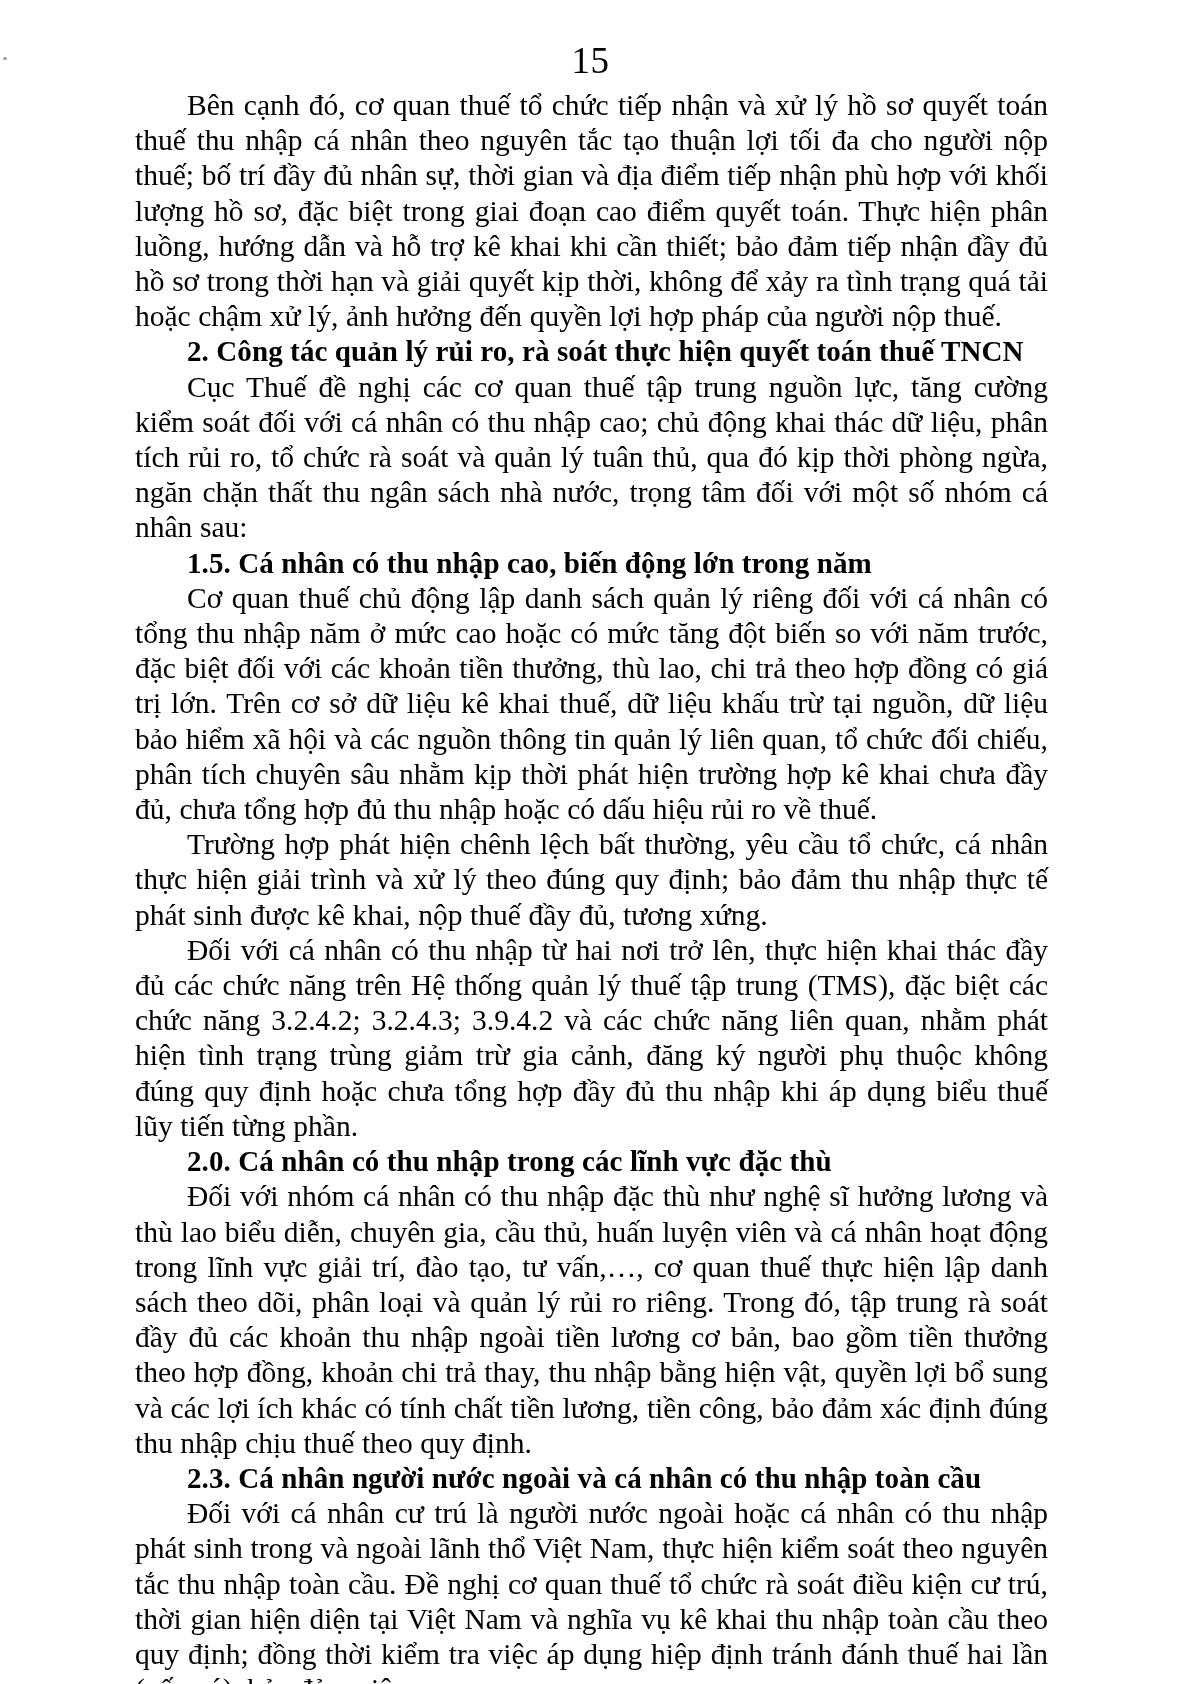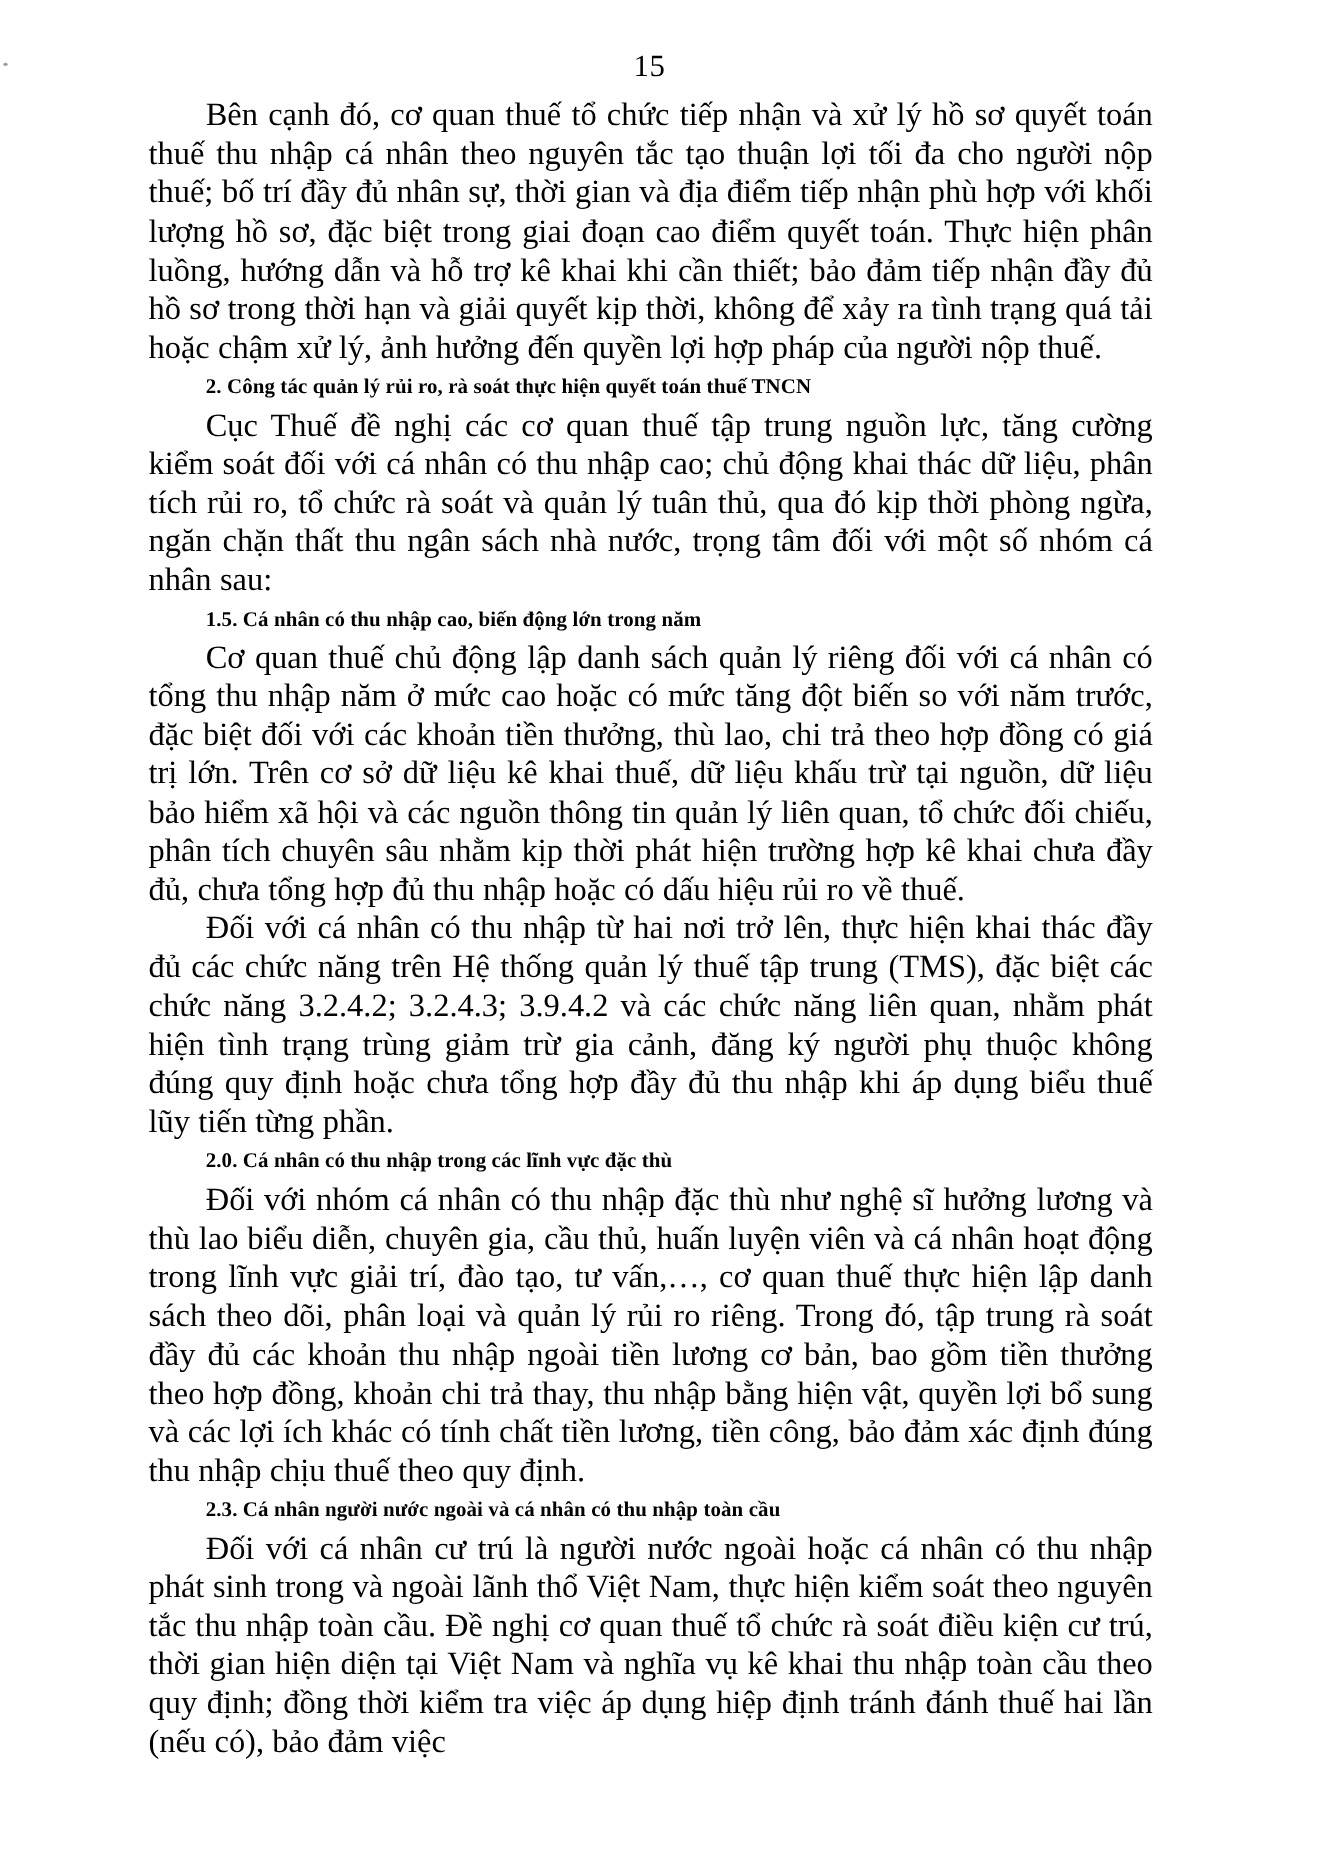--- a/index.html
+++ b/index.html
@@ -34,21 +34,21 @@
     background: #9b9b9b;
     border-radius: 50%;
   }
 
   .page-number {
     position: absolute;
     top: 44px;
     left: 0;
     width: 1199px;
     text-align: center;
-    font-size: 28px;
+    font-size: 37px;
     line-height: 34px;
     letter-spacing: 0.5px;
     
     text-indent: -18px;
   }
 
   .body-block {
     position: absolute;
     left: 135px;
     top: 88px;
@@ -60,21 +60,21 @@
     font-size: 29.5px;
     line-height: 35.2px;
     text-align: justify;
     text-justify: inter-word;
     text-indent: 52px;
     word-spacing: 0.2px;
   }
 
   h2.heading {
     margin: 0;
-    font-size: 19px;
+    font-size: 29px;
     line-height: 35.2px;
     font-weight: bold;
     text-indent: 52px;
     text-align: left;
     letter-spacing: 0.1px;
   }
 
   .gap-before-heading { margin-top: 8px; }
   .gap-after-heading  { margin-top: 7px; }
   .gap-para           { margin-top: 6px; }
@@ -93,20 +93,21 @@
     <p class="para">Bên cạnh đó, cơ quan thuế tổ chức tiếp nhận và xử lý hồ sơ quyết toán thuế thu nhập cá nhân theo nguyên tắc tạo thuận lợi tối đa cho người nộp thuế; bố trí đầy đủ nhân sự, thời gian và địa điểm tiếp nhận phù hợp với khối lượng hồ sơ, đặc biệt trong giai đoạn cao điểm quyết toán. Thực hiện phân luồng, hướng dẫn và hỗ trợ kê khai khi cần thiết; bảo đảm tiếp nhận đầy đủ hồ sơ trong thời hạn và giải quyết kịp thời, không để xảy ra tình trạng quá tải hoặc chậm xử lý, ảnh hưởng đến quyền lợi hợp pháp của người nộp thuế.</p>
 
     <h2 class="heading gap-before-heading">2. Công tác quản lý rủi ro, rà soát thực hiện quyết toán thuế TNCN</h2>
 
     <p class="para gap-after-heading">Cục Thuế đề nghị các cơ quan thuế tập trung nguồn lực, tăng cường kiểm soát đối với cá nhân có thu nhập cao; chủ động khai thác dữ liệu, phân tích rủi ro, tổ chức rà soát và quản lý tuân thủ, qua đó kịp thời phòng ngừa, ngăn chặn thất thu ngân sách nhà nước, trọng tâm đối với một số nhóm cá nhân sau:</p>
 
     <h2 class="heading gap-before-heading">1.5. Cá nhân có thu nhập cao, biến động lớn trong năm</h2>
 
     <p class="para gap-after-heading">Cơ quan thuế chủ động lập danh sách quản lý riêng đối với cá nhân có tổng thu nhập năm ở mức cao hoặc có mức tăng đột biến so với năm trước, đặc biệt đối với các khoản tiền thưởng, thù lao, chi trả theo hợp đồng có giá trị lớn. Trên cơ sở dữ liệu kê khai thuế, dữ liệu khấu trừ tại nguồn, dữ liệu bảo hiểm xã hội và các nguồn thông tin quản lý liên quan, tổ chức đối chiếu, phân tích chuyên sâu nhằm kịp thời phát hiện trường hợp kê khai chưa đầy đủ, chưa tổng hợp đủ thu nhập hoặc có dấu hiệu rủi ro về thuế.</p>
 
+    <p class="para gap-para">Trường hợp phát hiện chênh lệch bất thường, yêu cầu tổ chức, cá nhân thực hiện giải trình và xử lý theo đúng quy định; bảo đảm thu nhập thực tế phát sinh được kê khai, nộp thuế đầy đủ, tương xứng.</p>
 
     <p class="para gap-para">Đối với cá nhân có thu nhập từ hai nơi trở lên, thực hiện khai thác đầy đủ các chức năng trên Hệ thống quản lý thuế tập trung (TMS), đặc biệt các chức năng 3.2.4.2; 3.2.4.3; 3.9.4.2 và các chức năng liên quan, nhằm phát hiện tình trạng trùng giảm trừ gia cảnh, đăng ký người phụ thuộc không đúng quy định hoặc chưa tổng hợp đầy đủ thu nhập khi áp dụng biểu thuế lũy tiến từng phần.</p>
 
     <h2 class="heading gap-before-heading">2.0. Cá nhân có thu nhập trong các lĩnh vực đặc thù</h2>
 
     <p class="para gap-after-heading">Đối với nhóm cá nhân có thu nhập đặc thù như nghệ sĩ hưởng lương và thù lao biểu diễn, chuyên gia, cầu thủ, huấn luyện viên và cá nhân hoạt động trong lĩnh vực giải trí, đào tạo, tư vấn,…, cơ quan thuế thực hiện lập danh sách theo dõi, phân loại và quản lý rủi ro riêng. Trong đó, tập trung rà soát đầy đủ các khoản thu nhập ngoài tiền lương cơ bản, bao gồm tiền thưởng theo hợp đồng, khoản chi trả thay, thu nhập bằng hiện vật, quyền lợi bổ sung và các lợi ích khác có tính chất tiền lương, tiền công, bảo đảm xác định đúng thu nhập chịu thuế theo quy định.</p>
 
     <h2 class="heading gap-before-heading">2.3. Cá nhân người nước ngoài và cá nhân có thu nhập toàn cầu</h2>
 
     <p class="para gap-after-heading">Đối với cá nhân cư trú là người nước ngoài hoặc cá nhân có thu nhập phát sinh trong và ngoài lãnh thổ Việt Nam, thực hiện kiểm soát theo nguyên tắc thu nhập toàn cầu. Đề nghị cơ quan thuế tổ chức rà soát điều kiện cư trú, thời gian hiện diện tại Việt Nam và nghĩa vụ kê khai thu nhập toàn cầu theo quy định; đồng thời kiểm tra việc áp dụng hiệp định tránh đánh thuế hai lần (nếu có), bảo đảm việc</p>

